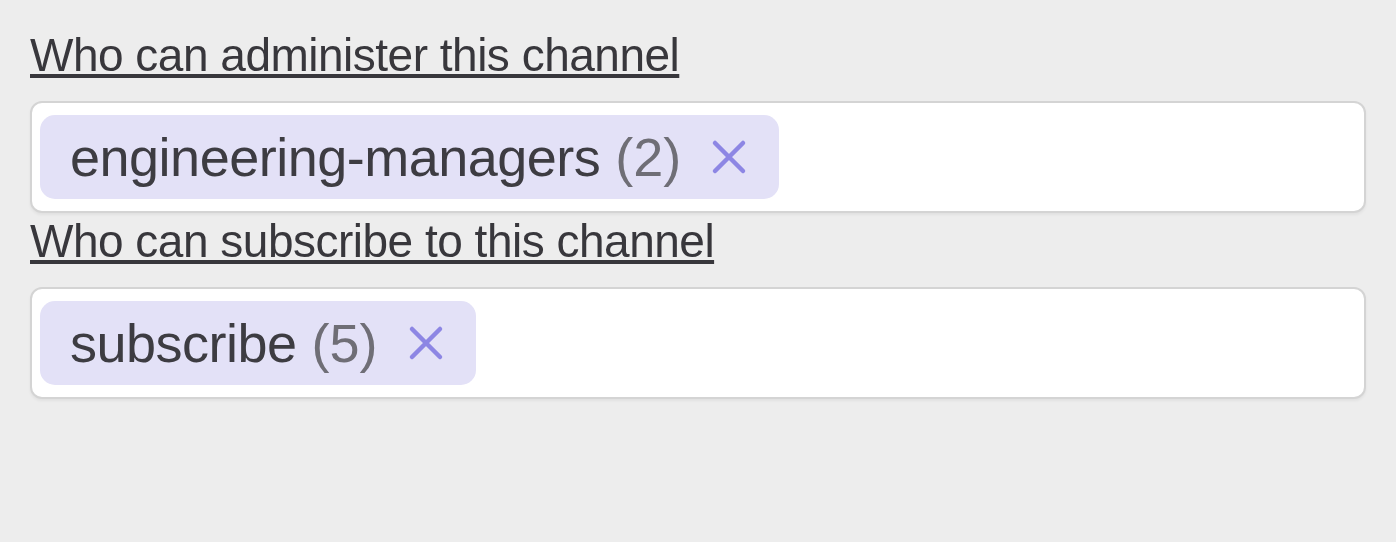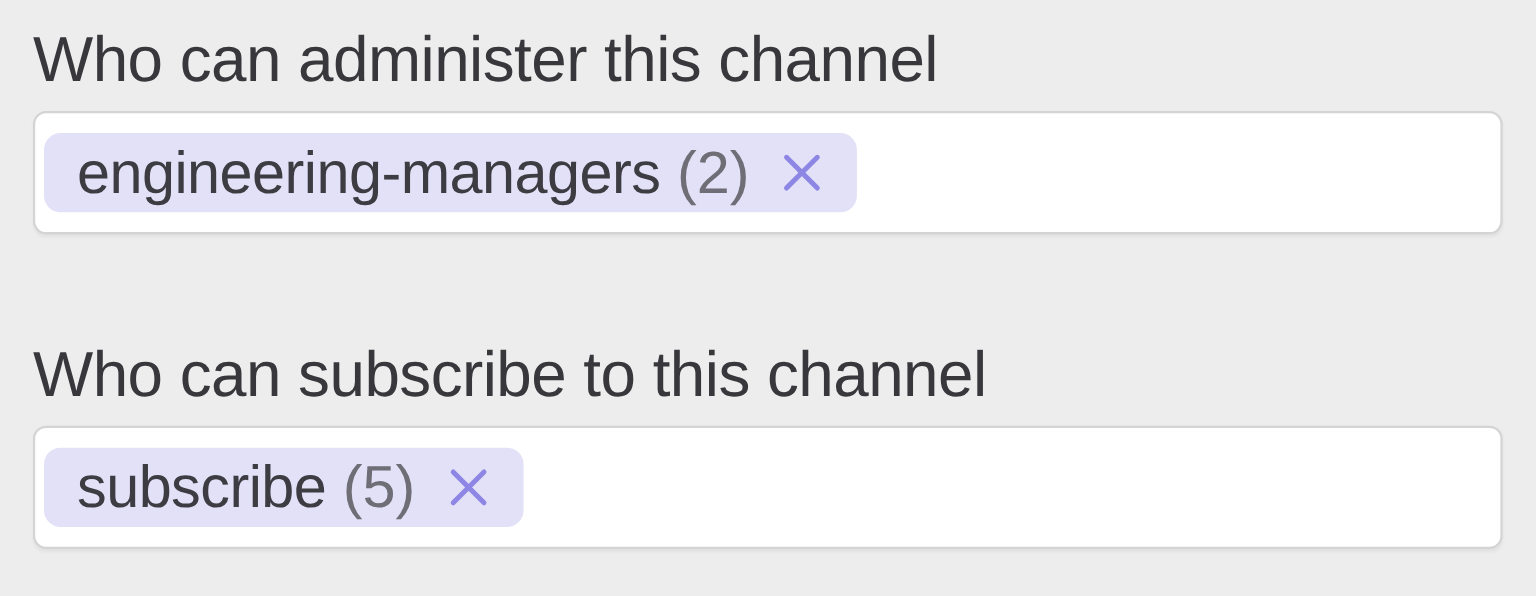--- a/index.html
+++ b/index.html
@@ -13,47 +13,47 @@
     background: var(--c-page_background, #ededed);
     font-family: "Liberation Sans", "DejaVu Sans", sans-serif;
   }
   .page {
     box-sizing: border-box;
     width: 1396px;
     height: 542px;
     padding: 27px 30px 0 30px;
   }
   .field-group + .field-group {
-    margin-top: 100px;
   }
   .field-label {
-    font-size: 58px;
+    font-size: 46px;
     line-height: 56px;
     font-weight: 400;
     color: var(--c-label_text, #38373c);
     letter-spacing: -0.5px;
+    text-decoration: underline;
   }
   .tag-input {
     box-sizing: border-box;
     margin-top: 18px;
     height: 112px;
     width: 100%;
     background: var(--c-input_background, #ffffff);
     border: 2px solid var(--c-input_border, #d4d4d4);
     border-radius: 12px;
     display: flex;
     align-items: center;
     padding: 0 10px 0 8px;
     box-shadow: 0 2px 3px rgba(0,0,0,0.05);
     cursor: text;
   }
   .tag {
     display: inline-flex;
     align-items: center;
-    height: 72px;
+    height: 84px;
     background: var(--c-tag_background, #e3e1f7);
     border-radius: 15px;
     padding: 0 30px;
     font-size: 54px;
     line-height: 88px;
     white-space: nowrap;
   }
   .tag-name {
     color: var(--c-tag_text, #3d3c42);
     letter-spacing: -0.5px;

